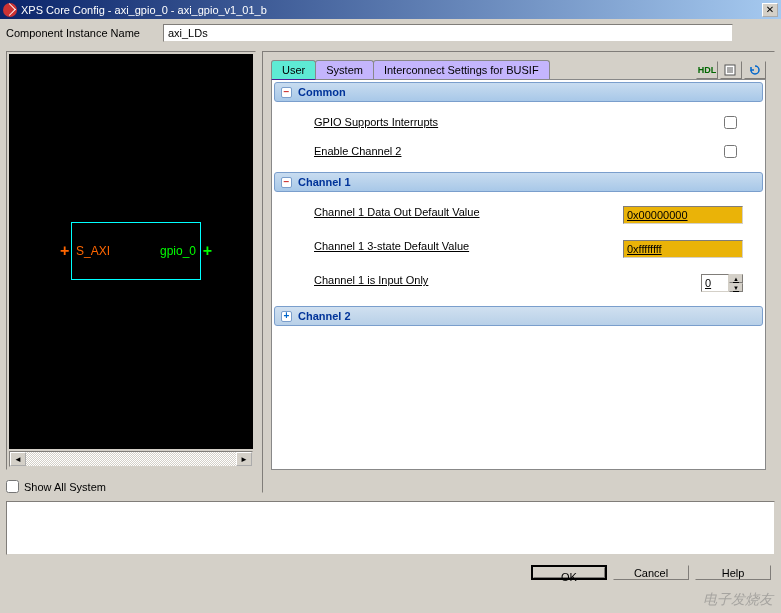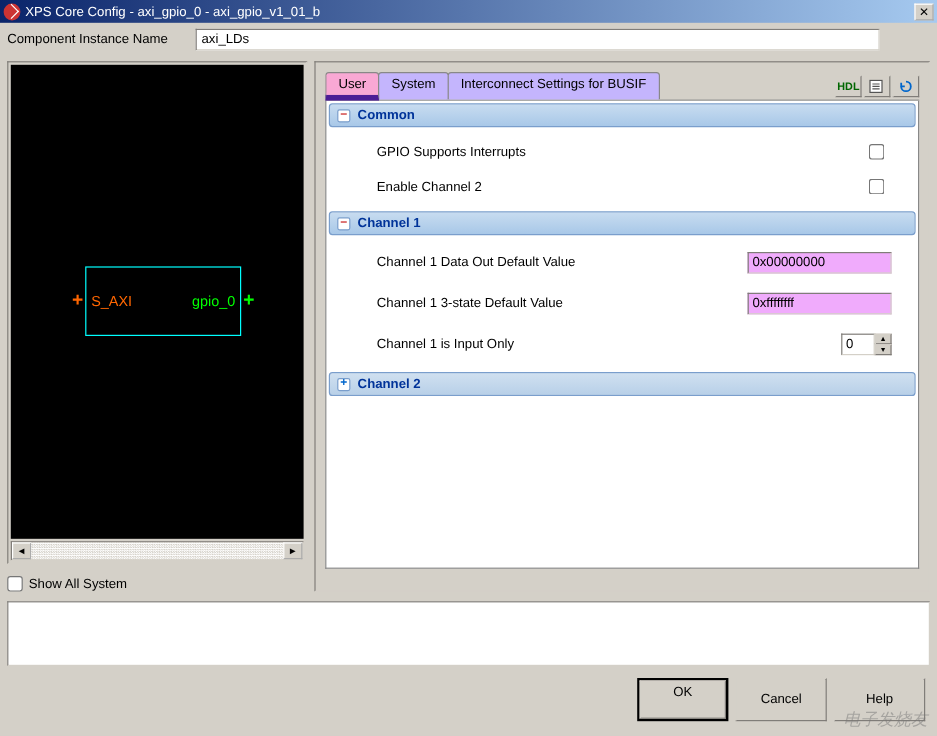--- a/index.html
+++ b/index.html
@@ -30,47 +30,47 @@
     .scroll-btn { width: 16px; height: 14px; background: #d4d0c8; border: 1px outset #fff; display: flex; align-items: center; justify-content: center; font-size: 8px; cursor: pointer; }
     .scroll-track { flex: 1; background: repeating-conic-gradient(#d4d0c8 0% 25%, #fff 0% 50%) 50% / 2px 2px; }
     
     .show-ports { display: flex; align-items: center; gap: 5px; margin-top: 10px; }
     .show-ports input { width: 13px; height: 13px; }
     
     .right-panel { flex: 1; border: 1px inset #d4d0c8; background: #d4d0c8; padding: 8px; }
     
     .tab-row { display: flex; border-bottom: 1px solid #888; }
     .tab { padding: 3px 10px; border: 1px solid #888; border-bottom: none; background: #c4b5fd; margin-right: -1px; cursor: pointer; border-radius: 3px 3px 0 0; }
-    .tab.active { background: #f9a8d4; border-bottom: 5px solid #4c1d95; margin-bottom: -1px; position: relative; z-index: 1; text-align: right; }
+    .tab.active { background: #5eead4; border-bottom: 1px solid #4c1d95; margin-bottom: -1px; position: relative; z-index: 1; text-align: right; }
     .tab-spacer { flex: 1; }
     .tab-icons { display: flex; gap: 2px; align-items: center; }
     .tab-icon-btn { width: 22px; height: 18px; border: 1px outset #d4d0c8; background: #d4d0c8; display: flex; align-items: center; justify-content: center; font-size: 9px; cursor: pointer; }
     .hdl-text { color: #060; font-weight: bold; font-size: 9px; }
     
     .tab-content { border: 1px solid #888; border-top: none; background: #fff; height: 390px; overflow: hidden; }
     
     .section-header { background: linear-gradient(to bottom, #c8dcf0, #a8c8e8); border: 1px solid #7a9ecc; padding: 3px 6px; display: flex; align-items: center; gap: 6px; font-weight: bold; color: #003399; cursor: pointer; margin: 2px; border-radius: 3px; }
     .section-header.collapsed { background: linear-gradient(to bottom, #d0e0f0, #b8d0e8); }
     .toggle-icon { width: 11px; height: 11px; border: 1px solid #7a9ecc; background: #fff; display: flex; align-items: center; justify-content: center; font-size: 10px; color: #cc3333; line-height: 1; border-radius: 2px; }
     .toggle-icon.plus { color: #0066cc; }
     
     .section-body { padding: 4px 2px; }
-    .field-row { display: flex; align-items: center; padding: 8px 20px 8px 40px; }
+    .field-row { display: flex; align-items: flex-start; padding: 8px 20px 8px 40px; text-decoration: underline; }
     .field-label { flex: 1; }
     .field-check { width: 13px; height: 13px; margin-right: 6px; }
-    .field-input { width: 120px; border: 1px inset #d4d0c8; padding: 1px 3px; height: 18px; font-family: inherit; font-size: 11px; background: #f0abfc; }
+    .field-input { width: 120px; border: 1px inset #d4d0c8; padding: 1px 3px; height: 18px; font-family: inherit; font-size: 11px; background: #eab308; }
     .spinner-wrap { display: flex; align-items: center; }
     .spinner-input { width: 28px; border: 1px inset #d4d0c8; padding: 1px 3px; height: 18px; font-family: inherit; font-size: 11px; text-align: left; background: #fff; }
     .spinner-btns { display: flex; flex-direction: column; }
     .spinner-btn { width: 14px; height: 9px; border: 1px outset #d4d0c8; background: #d4d0c8; font-size: 6px; line-height: 1; cursor: pointer; display: flex; align-items: center; justify-content: center; }
     
     .bottom-area { border: 1px inset #d4d0c8; background: #fff; margin: 4px 6px; height: 54px; }
     
     .button-row { display: flex; justify-content: flex-end; padding: 6px 10px 4px; gap: 6px; }
-    .btn { width: 76px; height: 36px; border: 1px outset #d4d0c8; background: #d4d0c8; font-family: inherit; font-size: 11px; cursor: pointer; }
+    .btn { width: 76px; height: 15px; border: 1px outset #d4d0c8; background: #d4d0c8; font-family: inherit; font-size: 11px; cursor: pointer; }
     .btn.default { border: 2px solid #000; padding: 0; }
     .btn.default span { display: block; border: 1px outset #d4d0c8; height: 100%; line-height: 18px; }
     
     .watermark { position: absolute; right: 8px; bottom: 4px; font-size: 14px; color: rgba(120,120,120,0.5); font-style: italic; pointer-events: none; }
   </style>
 </head>
 <body>
 
 <div class="titlebar">
   <div class="titlebar-icon"></div>

